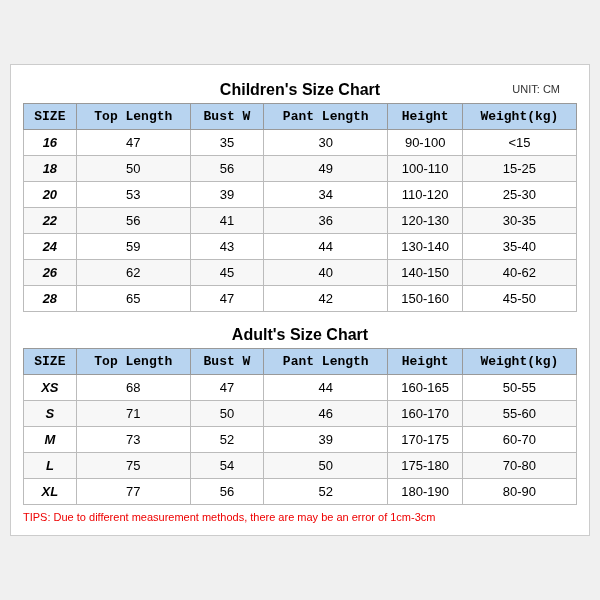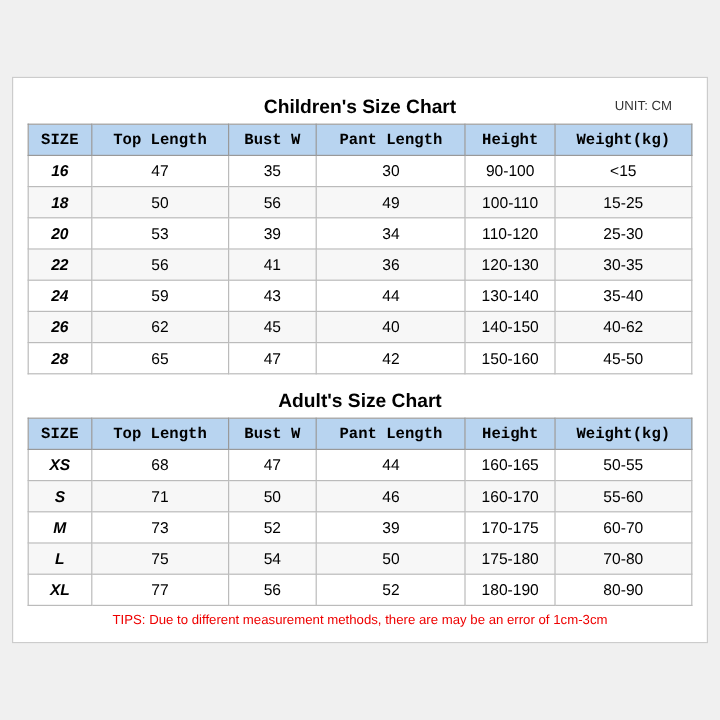--- a/index.html
+++ b/index.html
@@ -60,21 +60,20 @@
       background-color: #fff;
     }
     .size-cell {
       font-weight: bold;
       font-style: italic;
     }
     .section-gap {
       height: 8px;
     }
     .tips {
-      text-align: center;
       font-size: 11px;
       color: #e00;
       padding: 6px 0 2px 0;
     }
   </style>
 </head>
 <body>
 
 <div class="chart-container">
 

